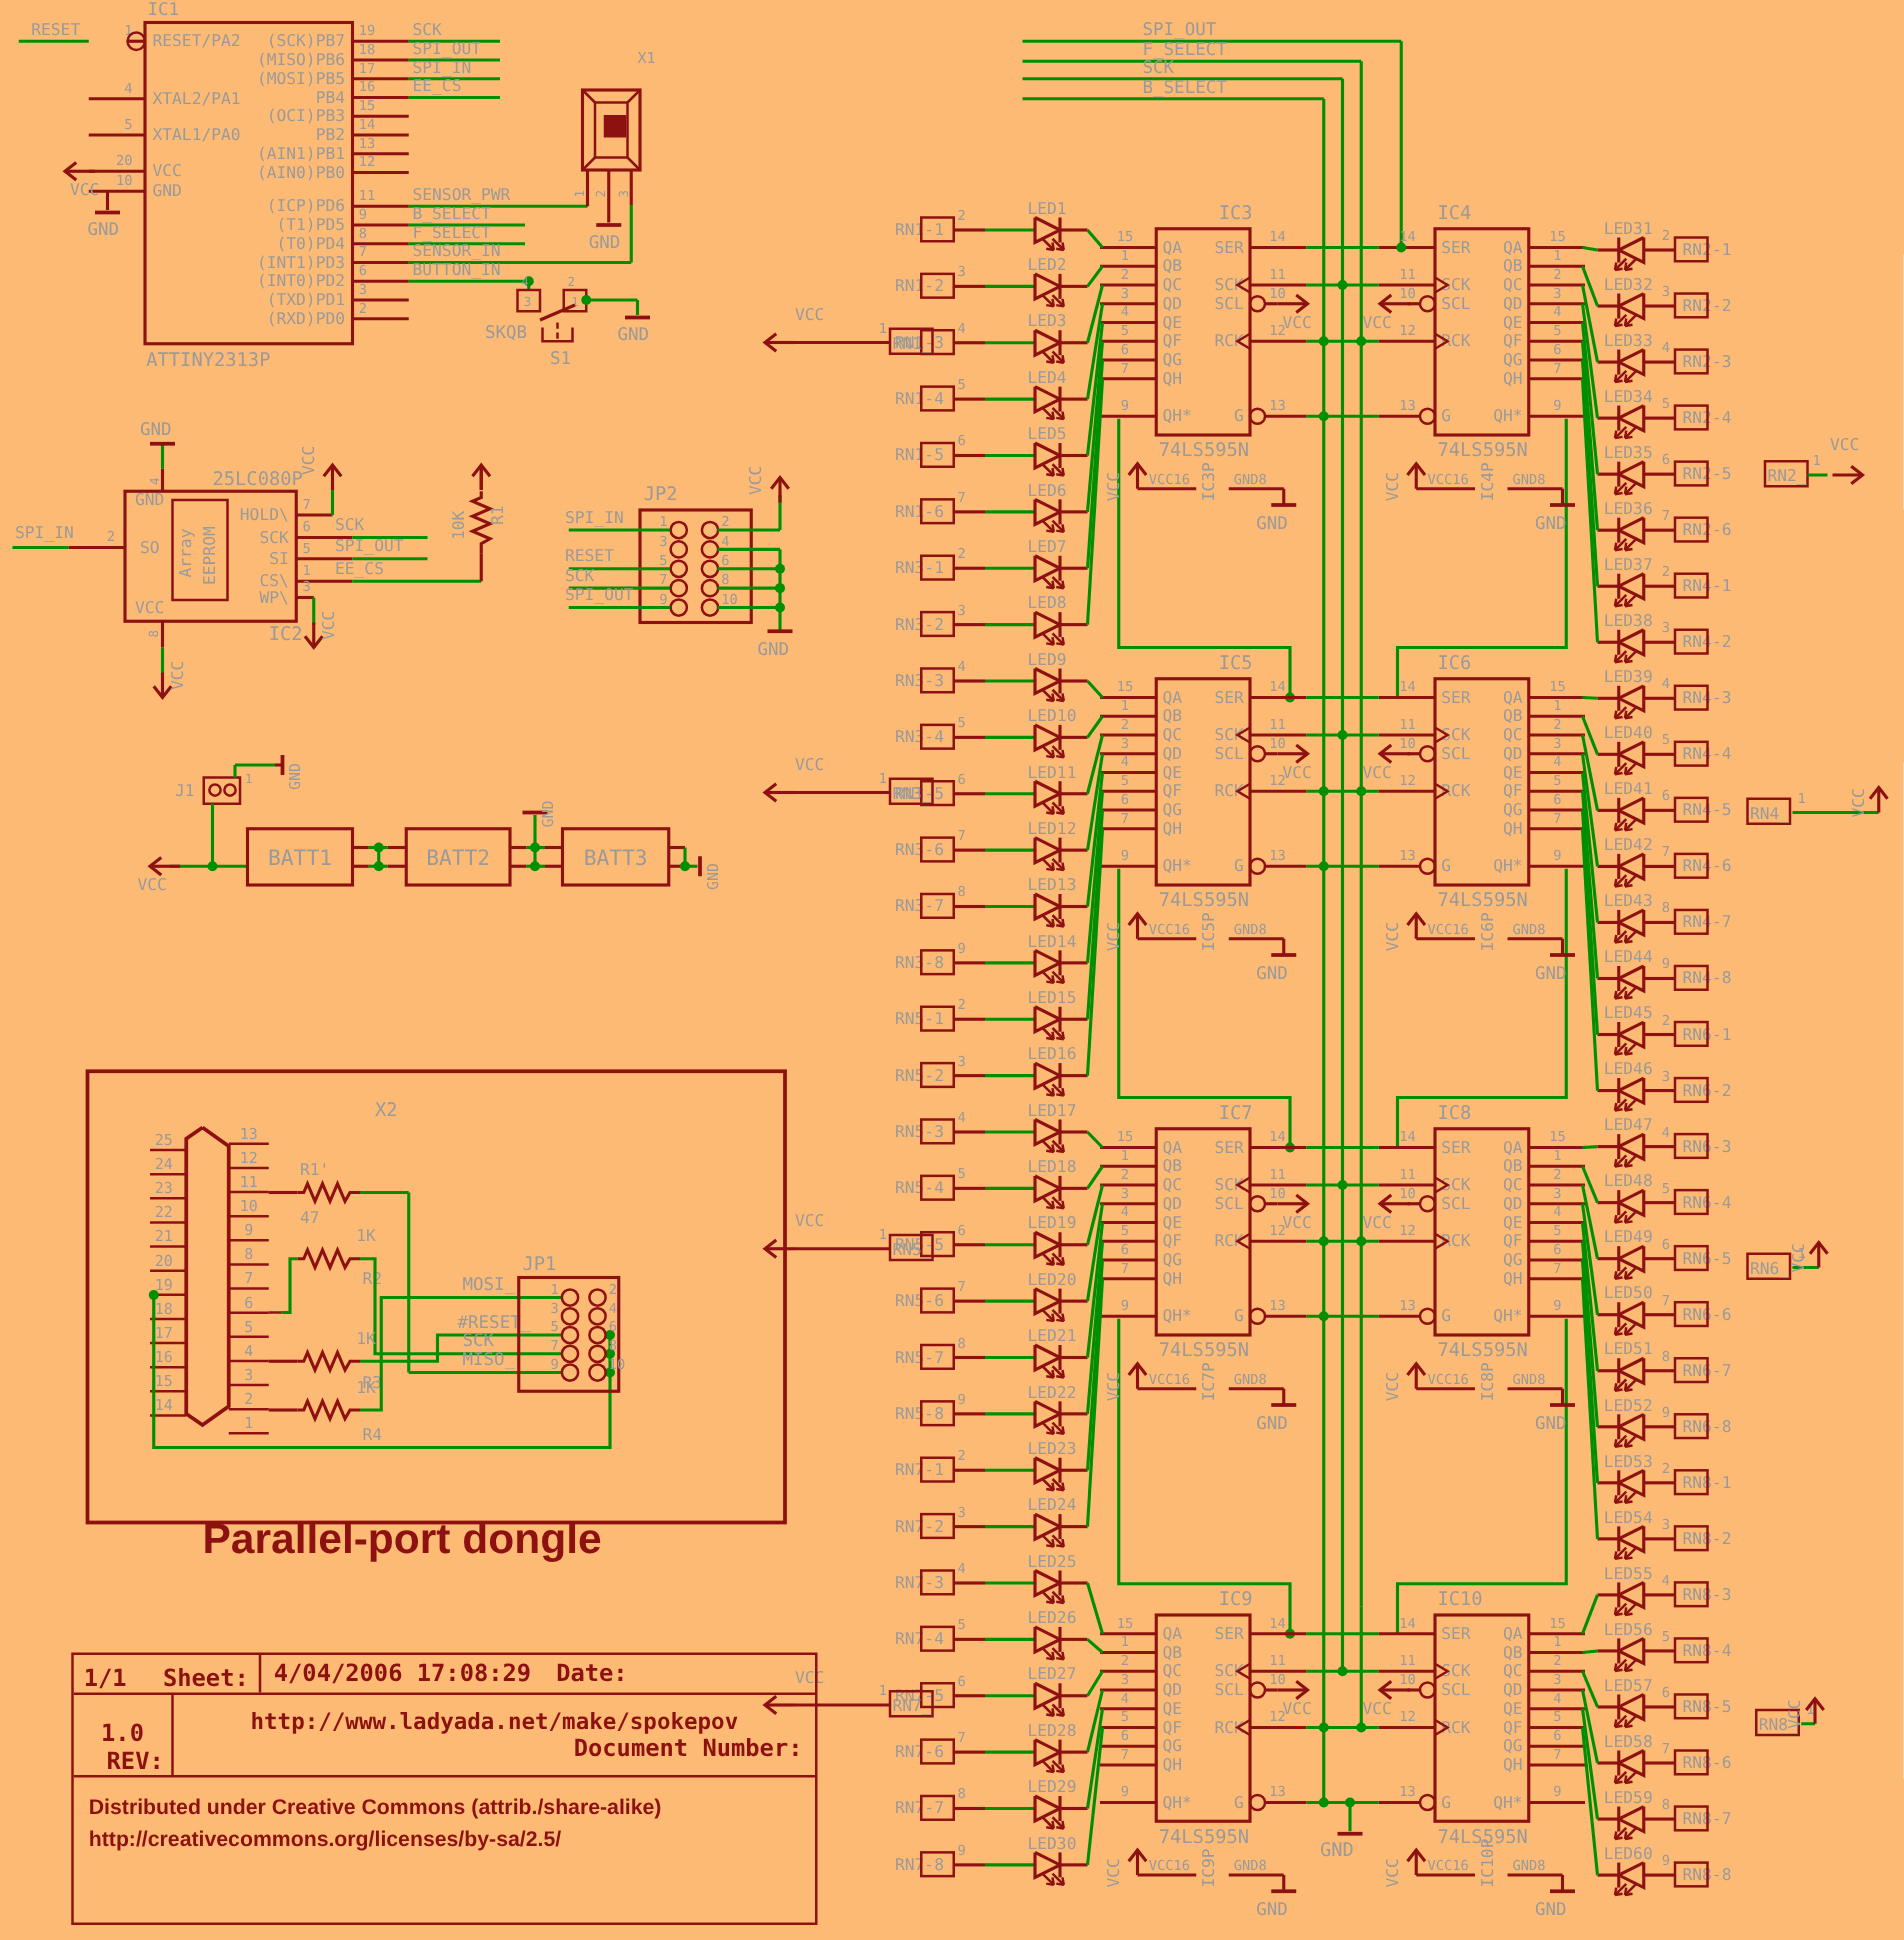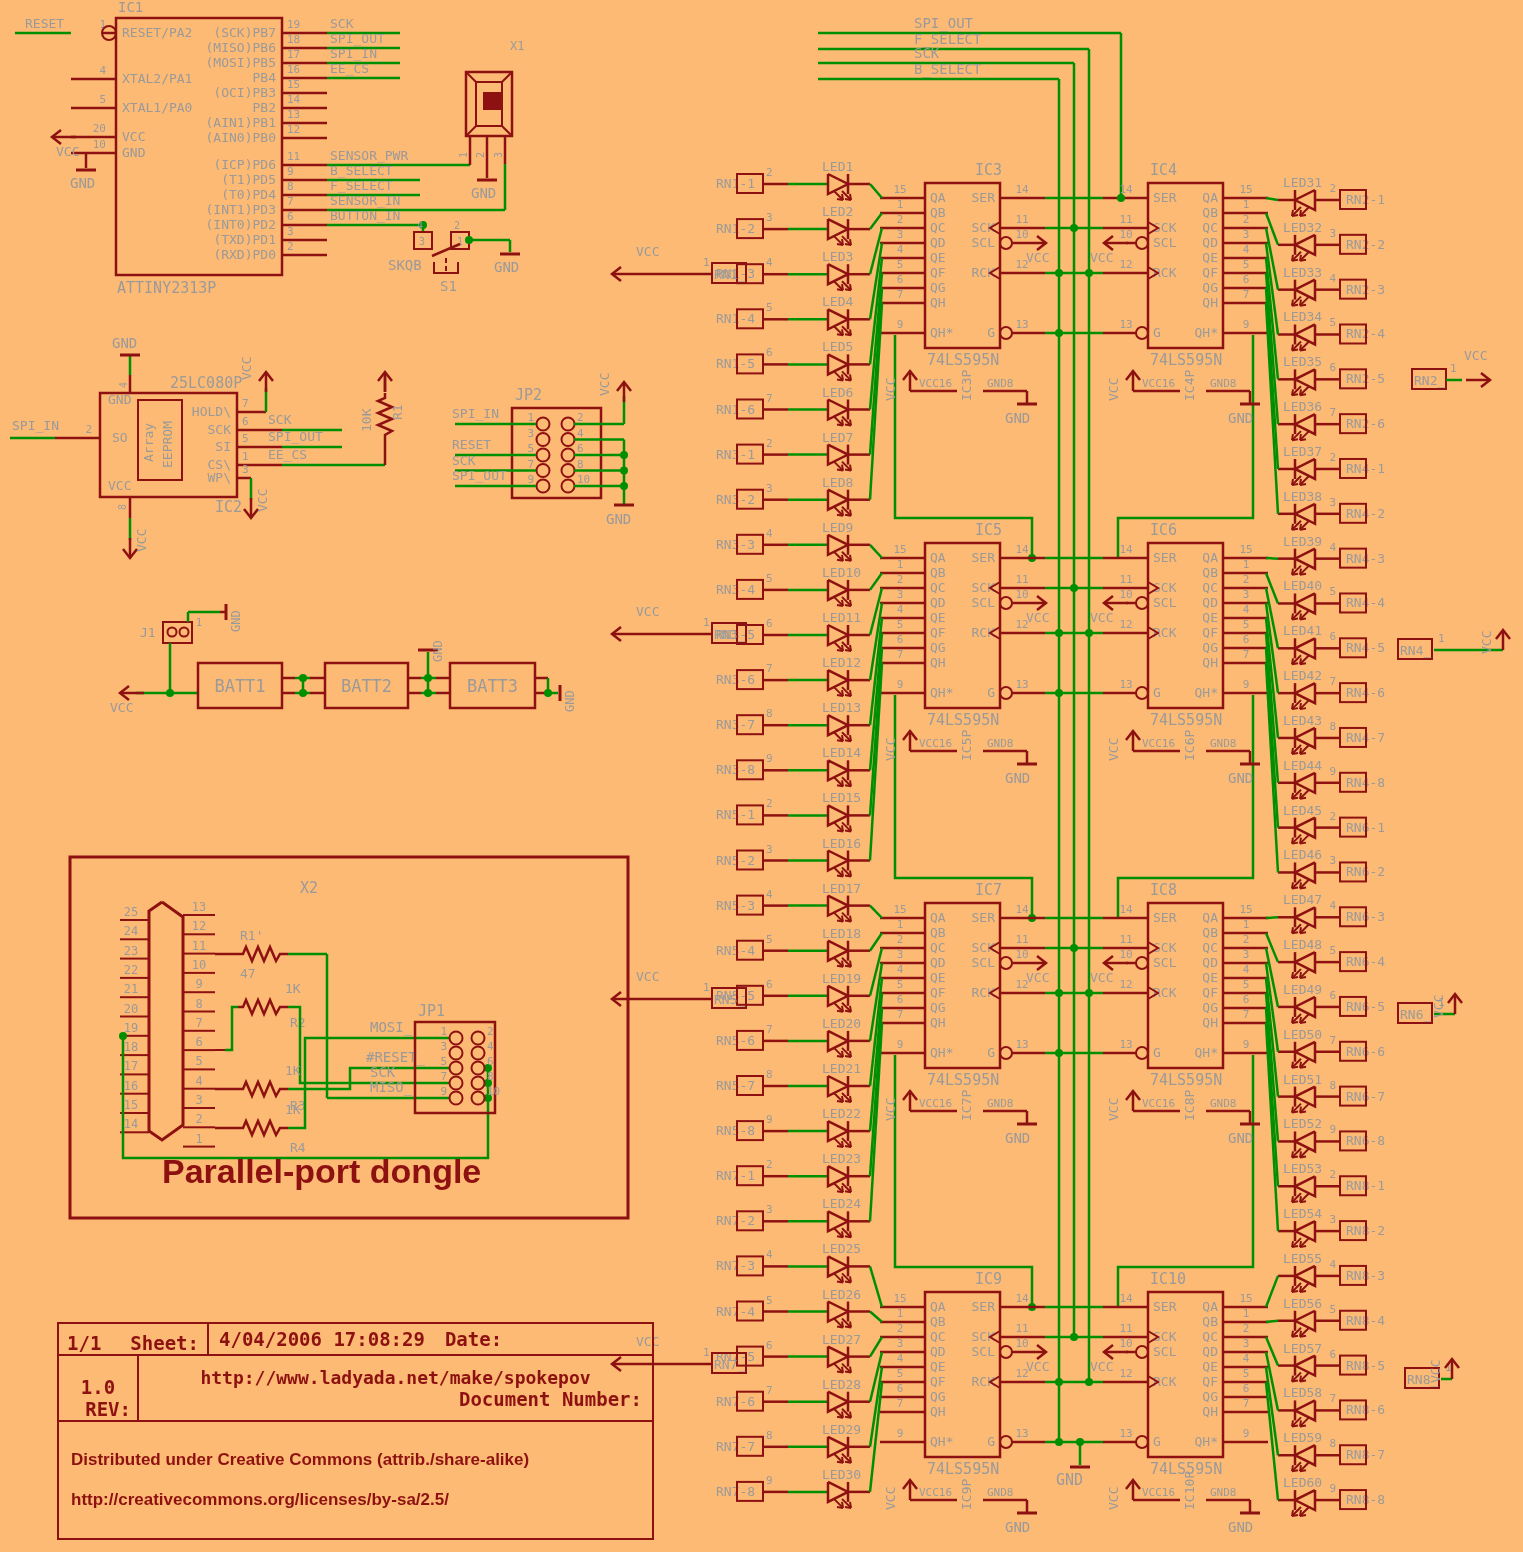--- a/index.html
+++ b/index.html
@@ -1,33 +1,33 @@
 <!DOCTYPE html>
 <html><head>
 <meta charset="utf-8">
 <style>
   html,body{margin:0;padding:0;background:#fff}
   #root{position:relative;width:1523px;height:1552px;background:#fdba74;overflow:hidden}
   #schem{position:absolute;left:0;top:0}
-  #dongle-title{position:absolute;left:162px;top:1152px;font:bold 34px "Liberation Sans",sans-serif;color:#8E1111}
+  #dongle-title{position:absolute;left:162px;top:1212px;font:bold 34px "Liberation Sans",sans-serif;color:#8E1111}
   #titleblock{position:absolute;left:57px;top:1322px;width:593px;height:214px;border:2.5px solid #8E1111;
     color:#8E1111;font-family:"DejaVu Sans Mono",monospace;font-size:19px;font-weight:bold}
   #titleblock .row{display:flex;box-sizing:border-box}
   .r1{height:30px}
   .r1c1{width:150px;border-right:2.5px solid #8E1111;display:flex;justify-content:space-between;align-items:flex-end;padding:0 8px;box-sizing:border-box}
   .r1c2{flex:1;display:flex;gap:20px;align-items:center;padding:0 10px}
   .r2{height:68px;border-top:2.5px solid #8E1111;border-bottom:2.5px solid #8E1111}
   .r2c1{width:80px;border-right:2.5px solid #8E1111;display:flex;flex-direction:column;justify-content:space-between;align-items:center;padding:20px 6px;box-sizing:border-box}
   .r2c1 .rev{align-self:flex-end}
   .r2c2{flex:1;display:flex;flex-direction:column;justify-content:center;padding:6px 10px}
   .r2c2 .url{text-align:center;font-size:18px}
   .r2c2 .docnum{text-align:right}
   .r3{height:48px;display:flex;justify-content:flex-end;gap:40px;align-items:center;padding:0 10px;border-bottom:2.5px solid #8E1111;box-sizing:border-box}
   .r4{display:block!important;padding:8px 12px;font-family:"Liberation Sans",sans-serif;font-size:17px;font-weight:bold}
-  .r4 div{margin:20px 0}
+  .r4 div{margin:6px 0}
 </style>
 </head>
 <body>
 
 <div id="root">
   <svg id="schem" width="1523" height="1552" xmlns="http://www.w3.org/2000/svg">
       <rect x="116" y="18" width="166" height="257" fill="none" stroke="#8E1111" stroke-width="2.5"></rect>
       <text x="118" y="12" fill="#9A9A9A" font-size="14" text-anchor="start" font-family="&quot;DejaVu Sans Mono&quot;, monospace">IC1</text>
       <text x="117" y="293" fill="#9A9A9A" font-size="15" text-anchor="start" font-family="&quot;DejaVu Sans Mono&quot;, monospace">ATTINY2313P</text>
       <line x1="102" y1="33" x2="116" y2="33" stroke="#8E1111" stroke-width="2.5"></line>

